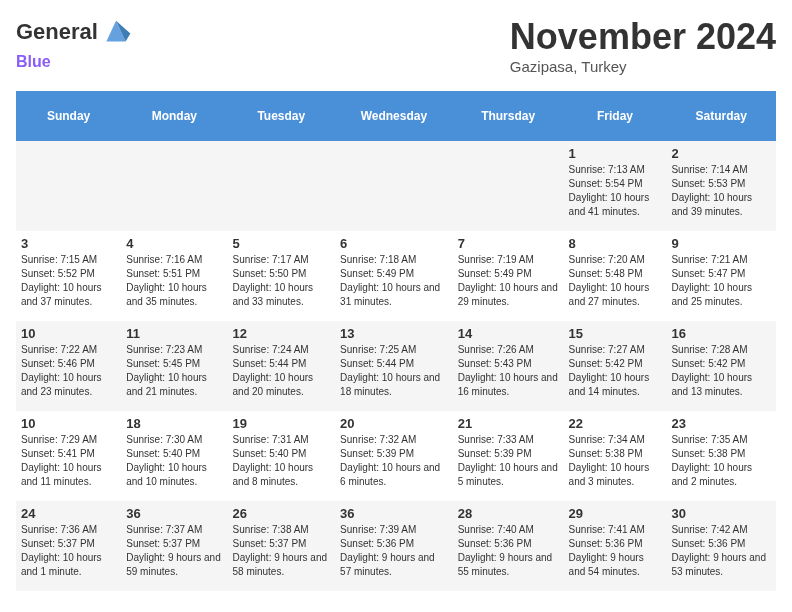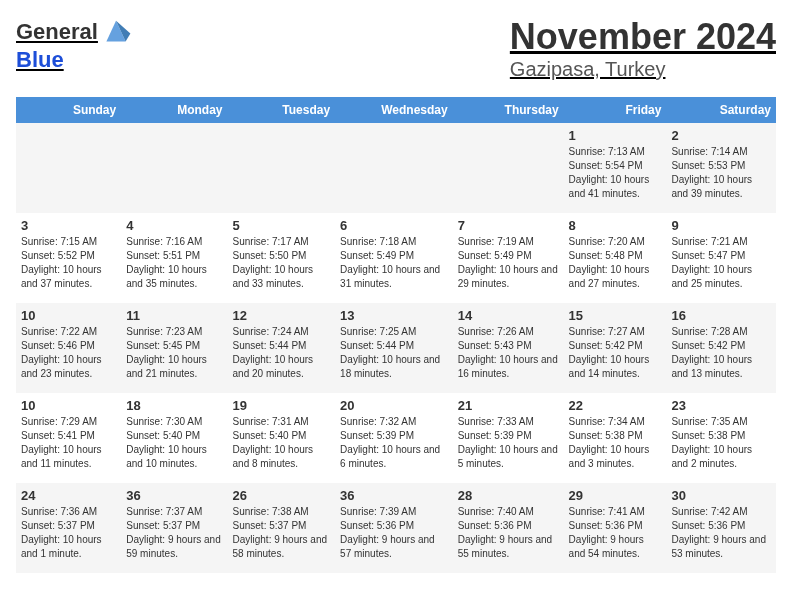--- a/index.html
+++ b/index.html
@@ -8,21 +8,20 @@
       background: #fff;
       width: 792px;
       min-height: 612px;
       padding: 16px;
     }
     .header {
       display: flex;
       justify-content: space-between;
       align-items: flex-start;
       margin-bottom: 16px;
-      text-decoration: underline;
     }
     .logo {
       display: flex;
       align-items: center;
     }
     .logo-text {
       font-size: 22px;
       font-weight: bold;
       color: #333;
       line-height: 1.1;
@@ -38,33 +37,33 @@
     }
     .title-block {
       text-align: left;
     }
     .month-title {
       font-size: 36px;
       font-weight: bold;
       color: #333;
     }
     .location {
-      font-size: 20px;
+      font-size: 15px;
       color: #555;
     }
     table {
       width: 100%;
       border-collapse: collapse;
       font-size: 11px;
     }
     thead th {
       background-color: #4a90d9;
       color: #fff;
-      text-align: right;
-      padding: 6px 5px;
+      text-align: center;
+      padding: 18px 5px;
       font-size: 12px;
       font-weight: bold;
     }
     tbody tr {
       vertical-align: top;
     }
     tbody tr:nth-child(odd) {
       background-color: #f5f5f5;
     }
     tbody tr:nth-child(even) {
@@ -99,21 +98,21 @@
         <span class="logo-text">
           <span style="color:#333;">General</span>
         </span>
         <svg class="logo-icon" viewBox="0 0 40 36" xmlns="http://www.w3.org/2000/svg">
           <polygon points="8,30 20,4 32,30" fill="#4a90d9" opacity="0.85"></polygon>
           <polygon points="20,4 38,20 32,30" fill="#2c6fad" opacity="0.9"></polygon>
         </svg>
       </div>
       <div style="display:flex;">
         <span class="logo-text">
-          <span style="color:#1d4ed8;font-size:22px;font-weight:bold;">Blue</span>
+          <span style="color:#8b5cf6;font-size:16px;font-weight:bold;">Blue</span>
         </span>
       </div>
     </div>
   </div>
   <div class="title-block">
     <div class="month-title">November 2024</div>
     <div class="location">Gazipasa, Turkey</div>
   </div>
 </div>
 

